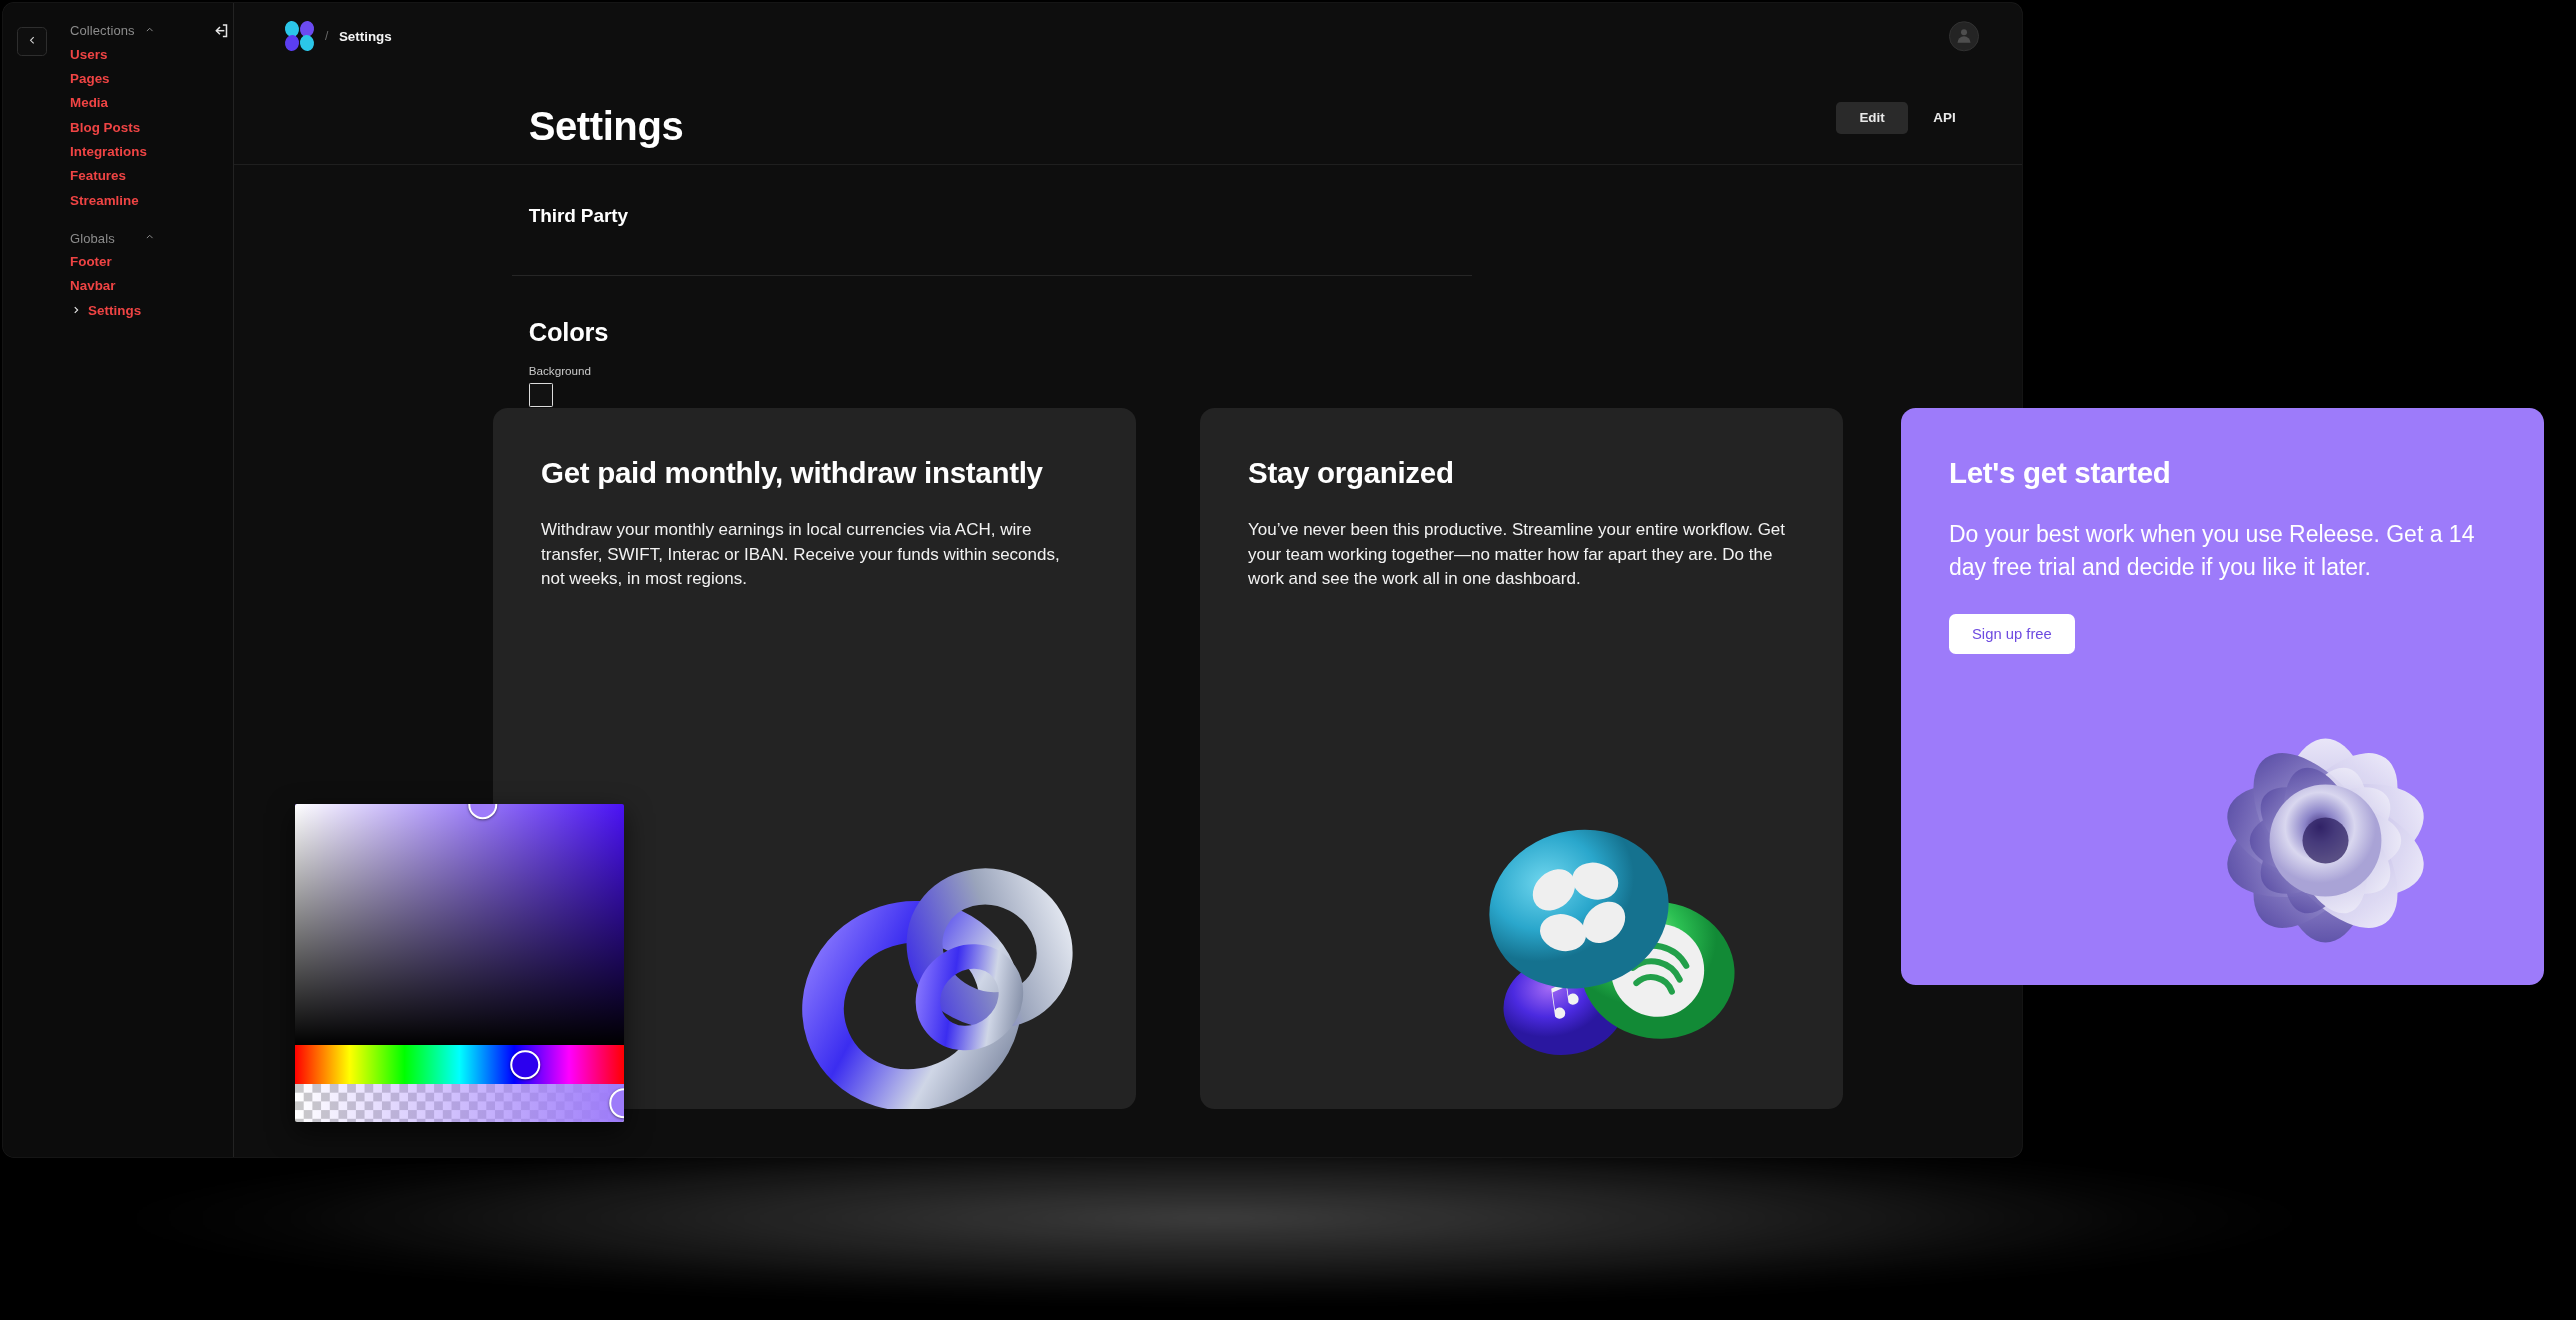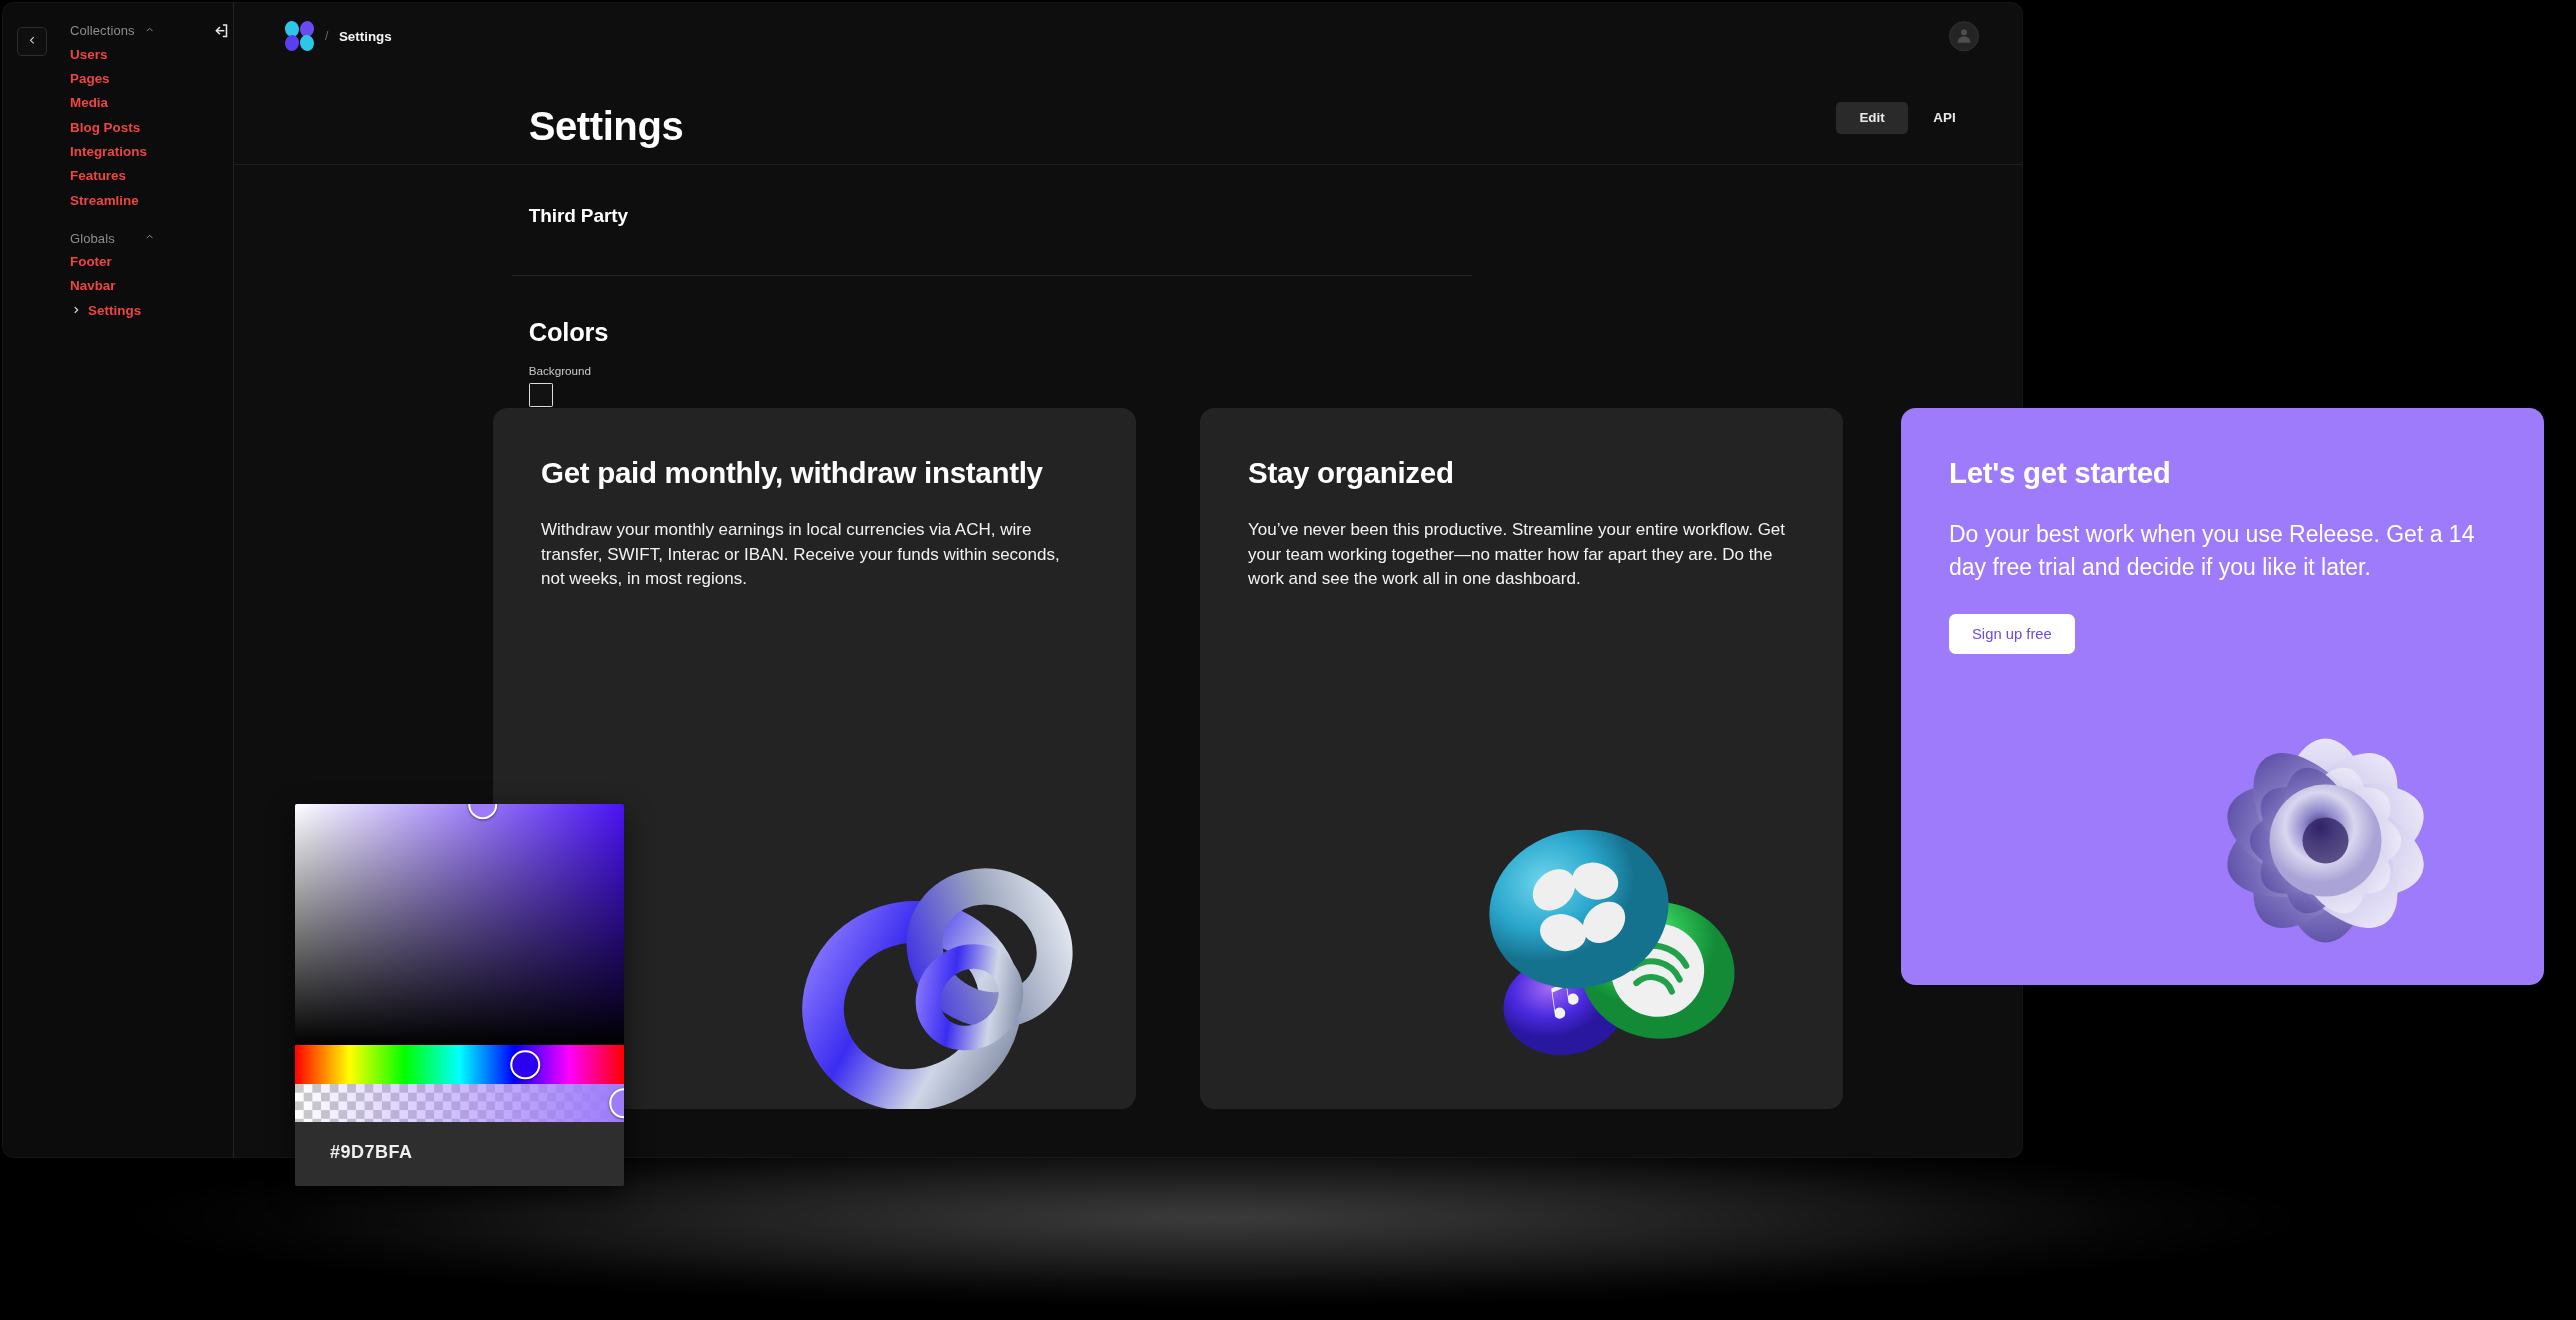--- a/index.html
+++ b/index.html
@@ -478,17 +478,16 @@
   <div class="picker">
     <div class="picker-sv">
       <div class="handle" style="left:57%;top:0%;background:#9d7bfa;"></div>
     </div>
     <div class="picker-hue">
       <div class="handle" style="left:70%;top:50%;background:#2c00ee;"></div>
     </div>
     <div class="picker-alpha">
       <div class="handle" style="left:100%;top:50%;background:#9d7bfa;"></div>
     </div>
-    <div class="picker-hex">#9D7BFA</div>
   </div>
 
 </div>
 
 
 </body></html>

